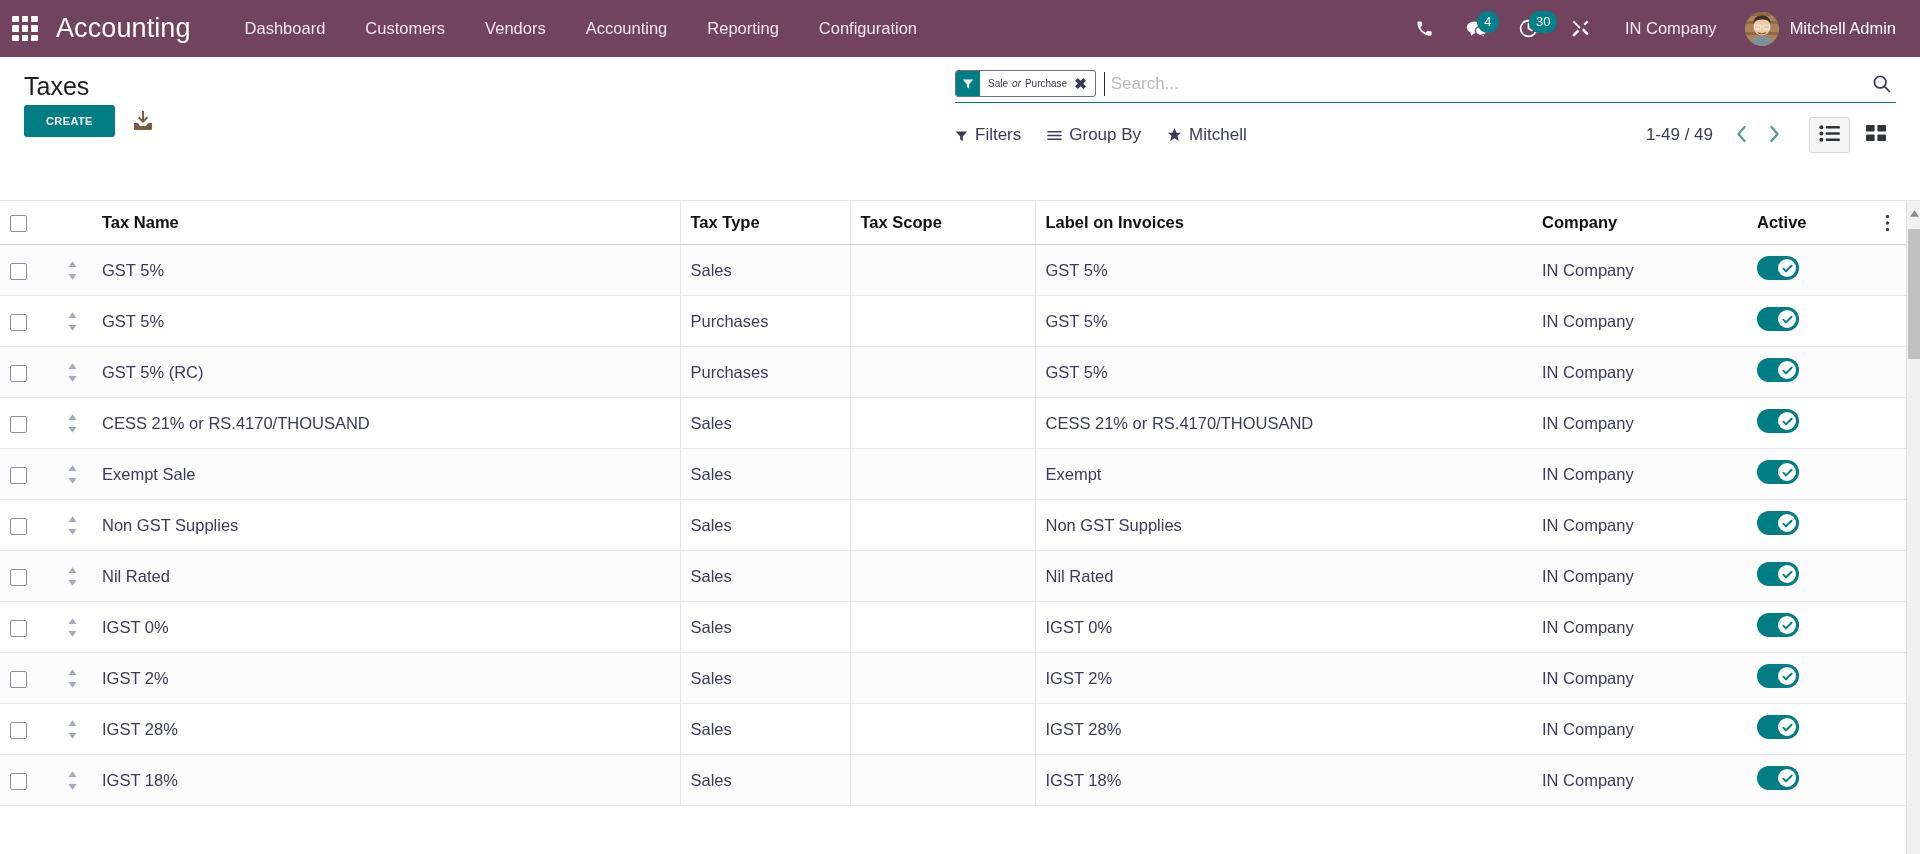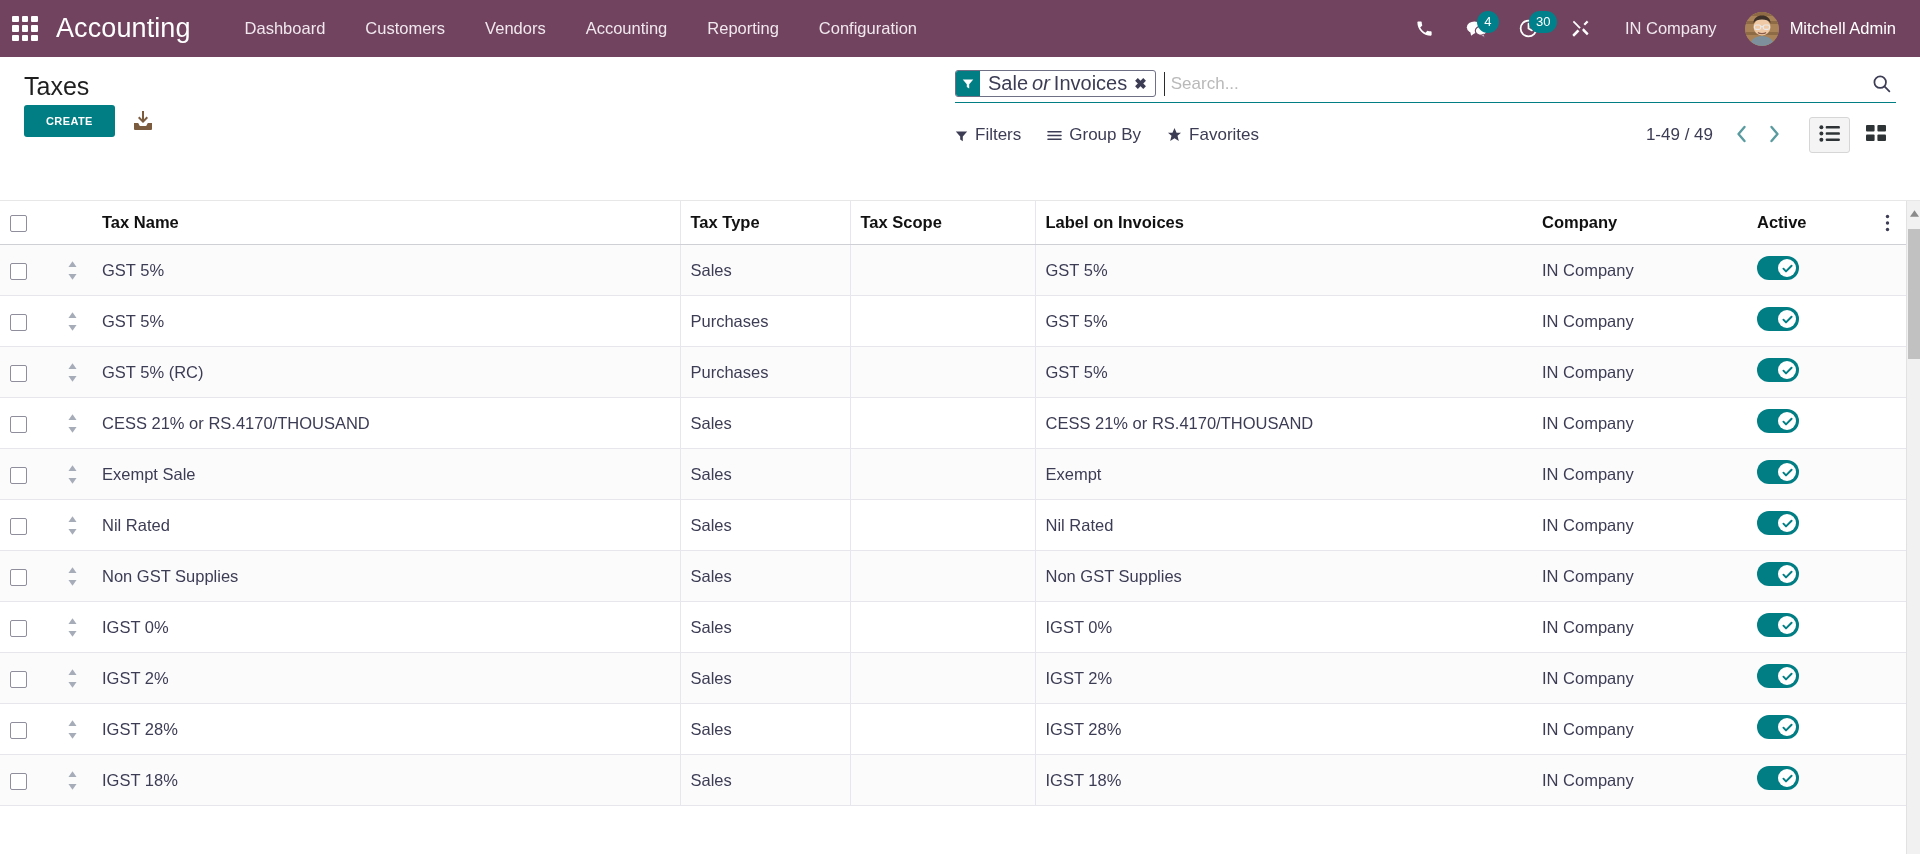--- a/index.html
+++ b/index.html
@@ -163,21 +163,21 @@
     background: #fff;
   }
   .facet-icon {
     background: #017e84;
     color: #fff;
     display: flex; align-items: center; justify-content: center;
     padding: 0 6px;
   }
   .facet-label {
     display: flex; align-items: center;
-    font-size: 20px;
+    font-size: 10px;
     color: #3c3c55;
     padding: 0 7px 0 8px;
     white-space: nowrap;
   }
   .facet-label em { font-style: italic; padding: 0 4px; }
   .facet-close {
     display: flex; align-items: center;
     padding: 0 8px 0 0;
     color: #3c3c55;
     font-size: 15px;
@@ -455,21 +455,21 @@
       <div class="searchview">
         <div class="facet">
           <span class="facet-icon">
             <svg width="12" height="12" viewBox="0 0 16 16" fill="#ffffff">
               <path d="M1 2h14l-5.4 6.2V14l-3.2-2V8.2z"></path>
             </svg>
           </span>
           <span class="facet-label">
             <span>Sale</span>
             <em>or</em>
-            <span>Invoices</span>
+            <span>Purchase</span>
           </span>
           <span class="facet-close">✖</span>
         </div>
         <input class="search-input" type="text" placeholder="Search..." style="">
         <span class="search-submit">
           <svg width="21" height="21" viewBox="0 0 24 24" fill="none" stroke="#3c3c55" stroke-width="2">
             <circle cx="10.5" cy="10.5" r="6.6"></circle>
             <path d="M15.4 15.4L21 21" stroke-linecap="round"></path>
           </svg>
         </span>
@@ -491,21 +491,21 @@
             </svg>
           </span>
           <span>Group By</span>
         </div>
         <div class="dropdown-toggle">
           <span>
             <svg width="15" height="14" viewBox="0 0 16 15" fill="#3c3c55">
               <path d="M8 0l2.2 5H15l-3.8 3.2L12.6 14 8 10.9 3.4 14l1.4-5.8L1 5h4.8z"></path>
             </svg>
           </span>
-          <span>Favorites</span>
+          <span>Mitchell</span>
         </div>
 
         <div class="cp-pager-area">
           <span class="pager-count">1-49 / 49</span>
           <button class="pager-btn">
             <span>
               <svg width="15" height="20" viewBox="0 0 14 20" fill="none" stroke="#5a9ba0" stroke-width="2.4" stroke-linecap="round" stroke-linejoin="round">
                 <path d="M10 3L4 10l6 7"></path>
               </svg>
             </span>
@@ -720,52 +720,52 @@
       <span class="cb"></span>
     </td>
     <td class="col-handle">
       <span class="handle">
         <svg width="11" height="19" viewBox="0 0 12 20" fill="#a6adb8">
           <path d="M6 0l4.4 6.3H1.6z"></path>
                 <path d="M6 20l4.4-6.3H1.6z"></path>
         </svg>
       </span>
     </td>
+    <td class="col-name">Non GST Supplies</td>
+    <td class="col-type  c-sep">Sales</td>
+    <td class="col-scope c-sep"></td>
+    <td class="col-label c-sep">Non GST Supplies</td>
+    <td class="col-company">IN Company</td>
+    <td class="col-active">
+      <span class="toggle">
+        <span class="knob">
+          <svg width="13" height="13" viewBox="0 0 14 14" fill="none" stroke="#017e84" stroke-width="2.1" stroke-linecap="round" stroke-linejoin="round">
+            <path d="M2.6 7.2l2.8 2.9L11.4 4"></path>
+          </svg>
+        </span>
+      </span>
+    </td>
+    <td class="col-opt"></td>
+  </tr>
+        <tr>
+    <td class="col-check">
+      <span class="cb"></span>
+    </td>
+    <td class="col-handle">
+      <span class="handle">
+        <svg width="11" height="19" viewBox="0 0 12 20" fill="#a6adb8">
+          <path d="M6 0l4.4 6.3H1.6z"></path>
+                <path d="M6 20l4.4-6.3H1.6z"></path>
+        </svg>
+      </span>
+    </td>
     <td class="col-name">Nil Rated</td>
     <td class="col-type  c-sep">Sales</td>
     <td class="col-scope c-sep"></td>
     <td class="col-label c-sep">Nil Rated</td>
-    <td class="col-company">IN Company</td>
-    <td class="col-active">
-      <span class="toggle">
-        <span class="knob">
-          <svg width="13" height="13" viewBox="0 0 14 14" fill="none" stroke="#017e84" stroke-width="2.1" stroke-linecap="round" stroke-linejoin="round">
-            <path d="M2.6 7.2l2.8 2.9L11.4 4"></path>
-          </svg>
-        </span>
-      </span>
-    </td>
-    <td class="col-opt"></td>
-  </tr>
-        <tr>
-    <td class="col-check">
-      <span class="cb"></span>
-    </td>
-    <td class="col-handle">
-      <span class="handle">
-        <svg width="11" height="19" viewBox="0 0 12 20" fill="#a6adb8">
-          <path d="M6 0l4.4 6.3H1.6z"></path>
-                <path d="M6 20l4.4-6.3H1.6z"></path>
-        </svg>
-      </span>
-    </td>
-    <td class="col-name">Non GST Supplies</td>
-    <td class="col-type  c-sep">Sales</td>
-    <td class="col-scope c-sep"></td>
-    <td class="col-label c-sep">Non GST Supplies</td>
     <td class="col-company">IN Company</td>
     <td class="col-active">
       <span class="toggle">
         <span class="knob">
           <svg width="13" height="13" viewBox="0 0 14 14" fill="none" stroke="#017e84" stroke-width="2.1" stroke-linecap="round" stroke-linejoin="round">
             <path d="M2.6 7.2l2.8 2.9L11.4 4"></path>
           </svg>
         </span>
       </span>
     </td>

